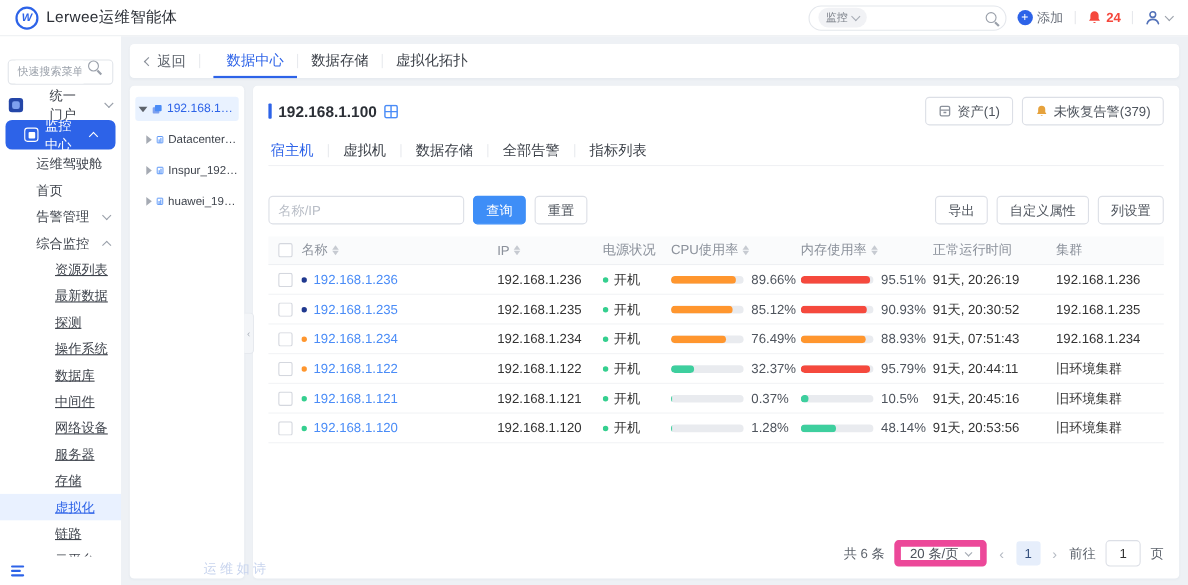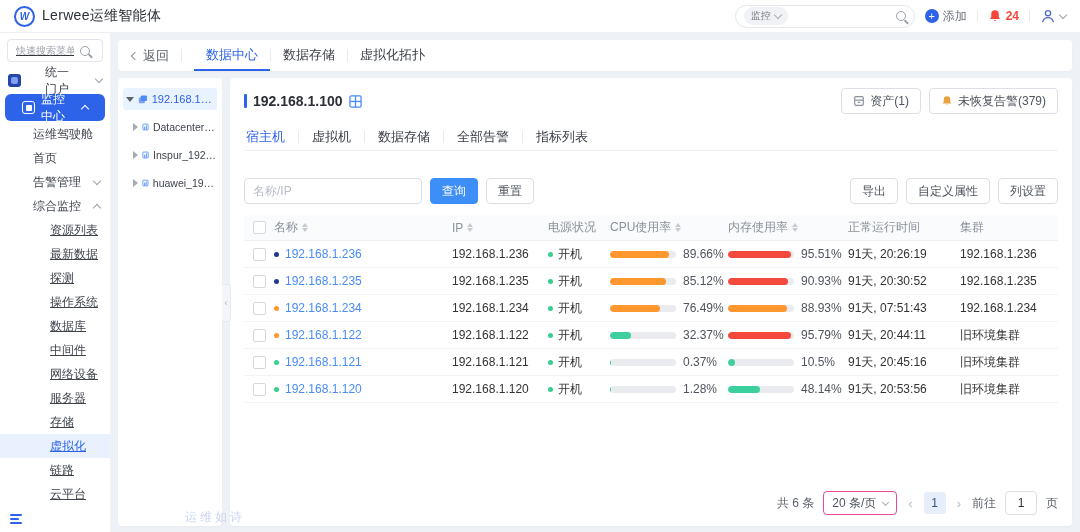--- a/index.html
+++ b/index.html
@@ -27,22 +27,22 @@
   .add-circle{width:14px;height:14px;border-radius:50%;background:#2d63e8;color:#fff;display:flex;
     align-items:center;justify-content:center;font-size:11px;line-height:1;}
   .hdr-sep{width:1px;height:12px;background:#e6e8ec;}
   .alert-count{color:#f5483d;font-weight:bold;}
 
   
   .body-row{flex:1;display:flex;min-height:0;position:relative;}
 
   
   .sidebar{width:110px;background:#fff;flex-shrink:0;display:flex;flex-direction:column;padding:6px 0 0 0;position:relative;}
-  .side-search{margin:0 7px 6px 7px;height:23px;border:1px solid #e2e5ea;border-radius:4px;display:flex;
-    align-items:center;padding:0 6px;gap:4px;text-decoration:underline;}
+  .side-search{margin:15px 7px 6px 7px;height:23px;border:1px solid #e2e5ea;border-radius:4px;display:flex;
+    padding:0 6px;gap:4px;}
   .side-search input{border:none;outline:none;width:62px;font-size:10px;color:#666;
     font-family:"Liberation Sans",sans-serif;}
   .side-search input::placeholder{color:#9aa0aa;}
   .menu-root{display:flex;align-items:center;height:25px;padding:0 8px;gap:24px;color:#3a3f47;font-size:12px;cursor:pointer;}
   .mi-icon{width:13px;height:13px;border-radius:3px;background:#2446a8;flex-shrink:0;position:relative;}
   .mi-icon:after{content:"";position:absolute;inset:3px;border-radius:2px;background:#7ea0ef;}
   .menu-root .lbl{flex:1;}
   .chev{width:6px;height:6px;border-right:1.5px solid #9aa0aa;border-bottom:1.5px solid #9aa0aa;flex-shrink:0;}
   .chev.down{transform:rotate(45deg);margin-top:-3px;}
   .chev.up{transform:rotate(-135deg);margin-top:3px;}
@@ -142,21 +142,21 @@
   .dot{width:5px;height:5px;border-radius:50%;margin-right:6px;flex-shrink:0;}
   .host-link{color:#4a8cf7;cursor:pointer;}
   .pwr-dot{width:5px;height:5px;border-radius:50%;margin-right:5px;}
   .track{width:66px;height:7px;background:#e9ebef;border-radius:4px;overflow:hidden;margin-right:7px;flex-shrink:0;}
   .fill{height:100%;border-radius:4px;}
   .pct{color:#4e545d;}
 
   
   .pager{margin-top:auto;display:flex;align-items:center;justify-content:flex-end;gap:9px;height:34px;
     color:#5d636c;flex-shrink:0;font-size:12px;}
-  .psize{height:24px;border:1px solid #ec4899;border-radius:4px;display:flex;align-items:center;gap:7px;
+  .psize{height:24px;border:6px solid #ec4899;border-radius:4px;display:flex;align-items:center;gap:7px;
     padding:0 8px;cursor:pointer;color:#4e545d;}
   .pchev{width:5px;height:5px;border-right:1.3px solid #a8adb6;border-bottom:1.3px solid #a8adb6;
     transform:rotate(45deg);margin-top:-2px;}
   .arrow{color:#b6bbc4;font-size:13px;cursor:pointer;padding:0 2px;}
   .pnum{width:22px;height:22px;background:#e6eefb;border-radius:3px;display:flex;align-items:center;
     justify-content:center;color:#35507e;cursor:pointer;}
   .goto-input{width:32px;height:24px;border:1px solid #dcdfe6;border-radius:4px;text-align:center;
     font-size:12px;color:#333;outline:none;font-family:"Liberation Sans",sans-serif;}
   svg{display:block;}
 </style>

